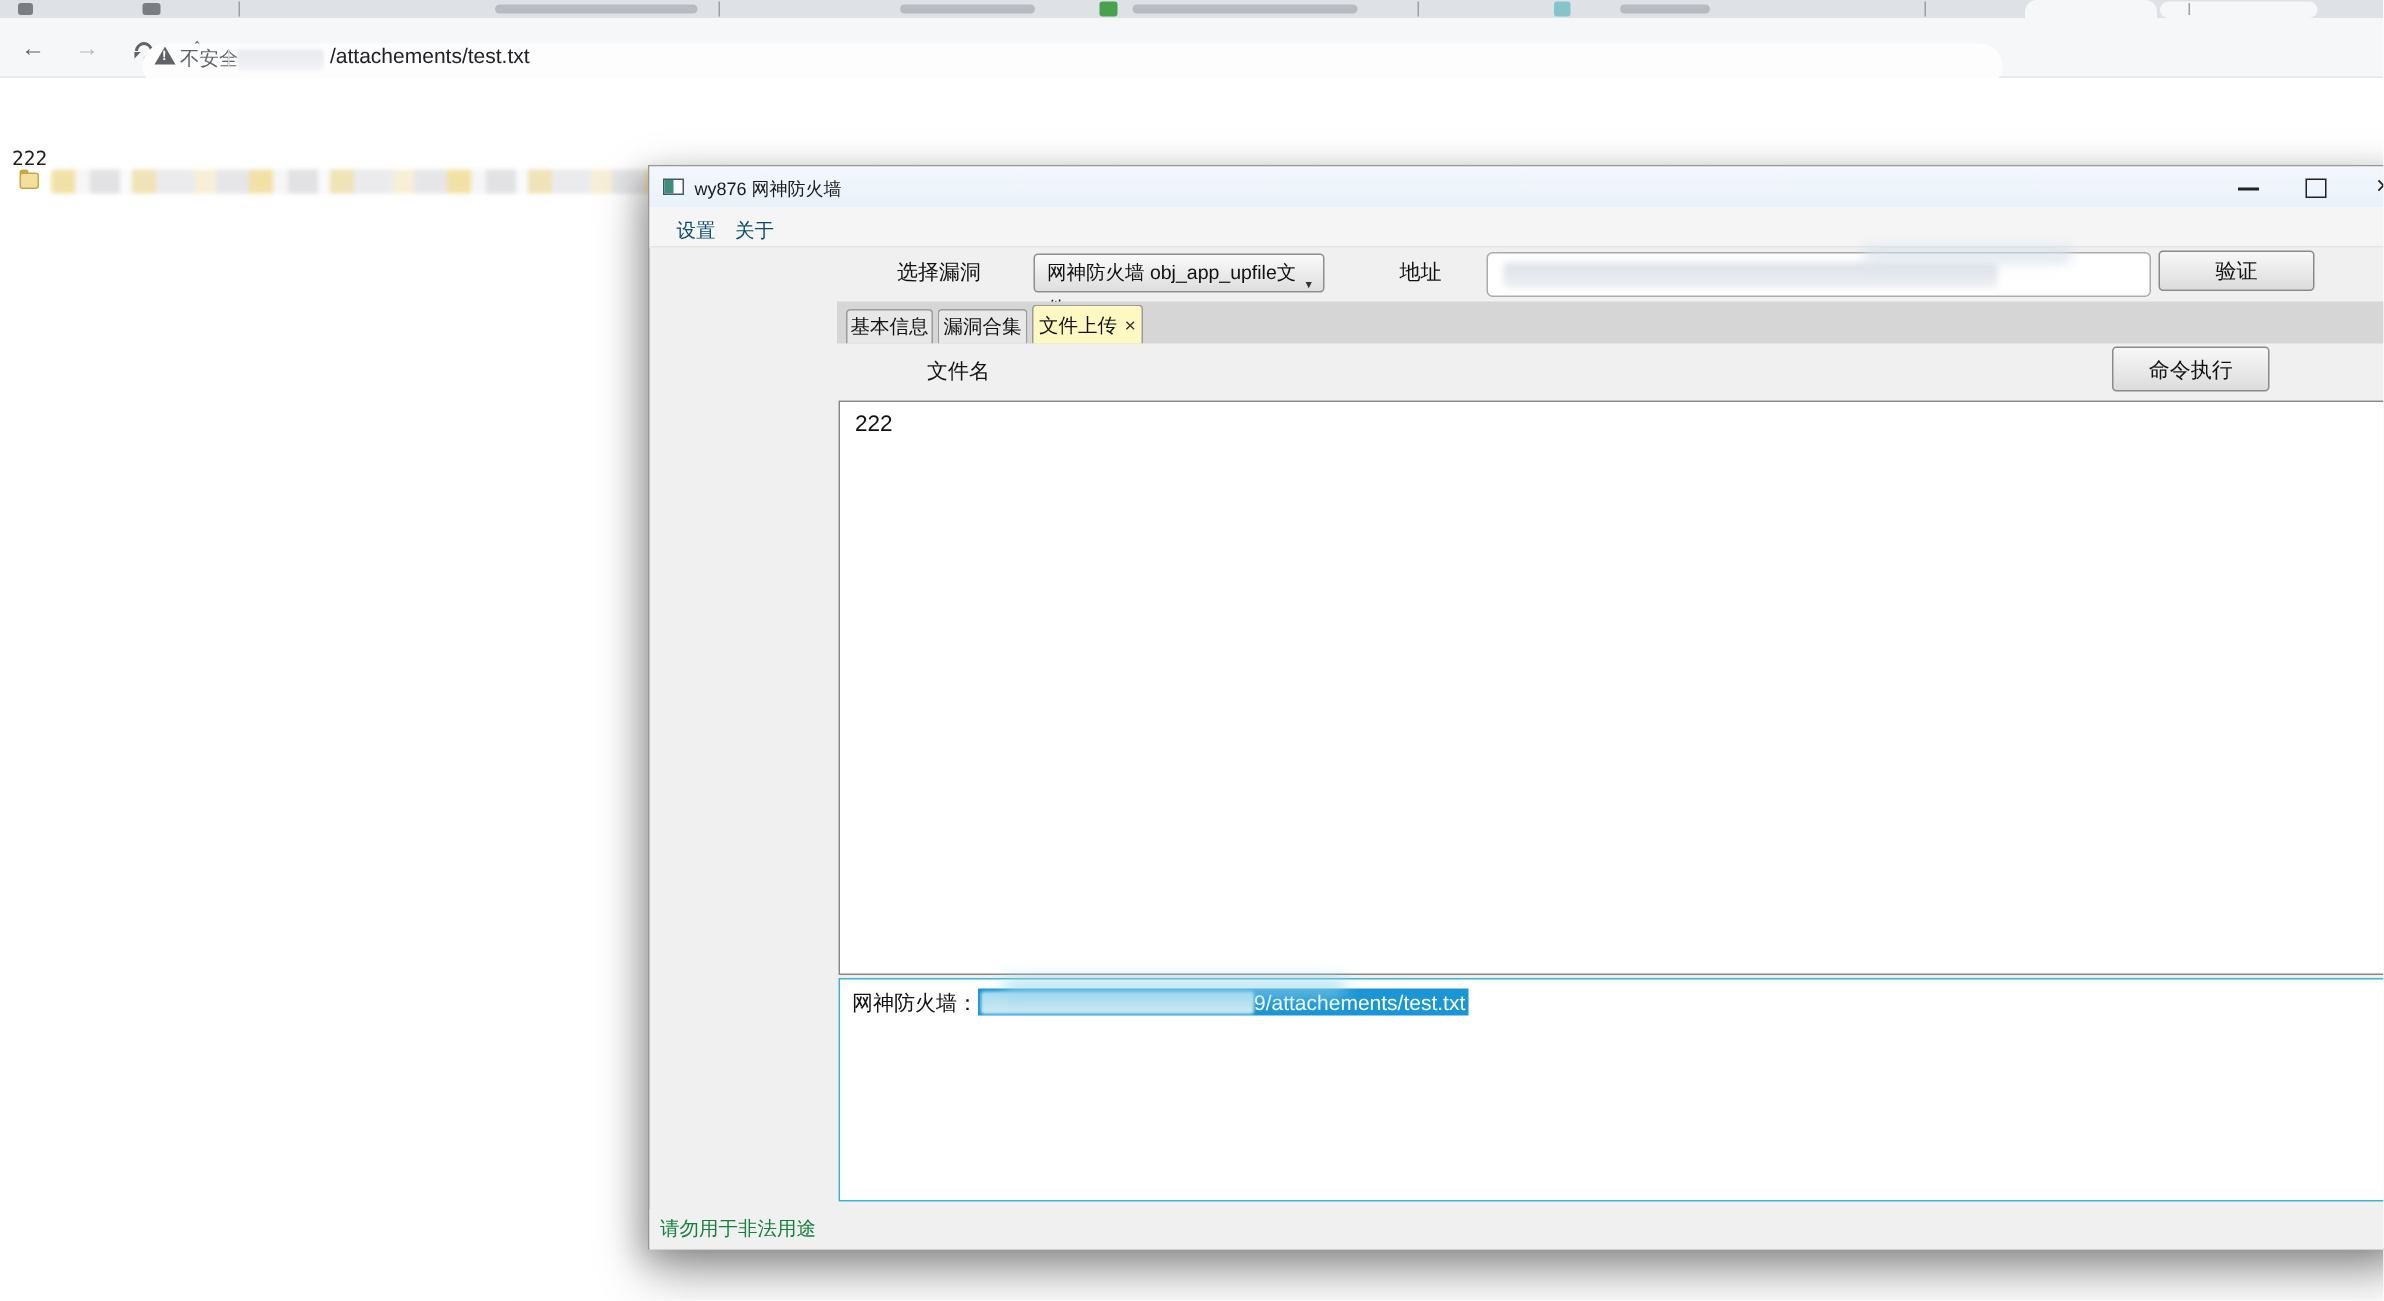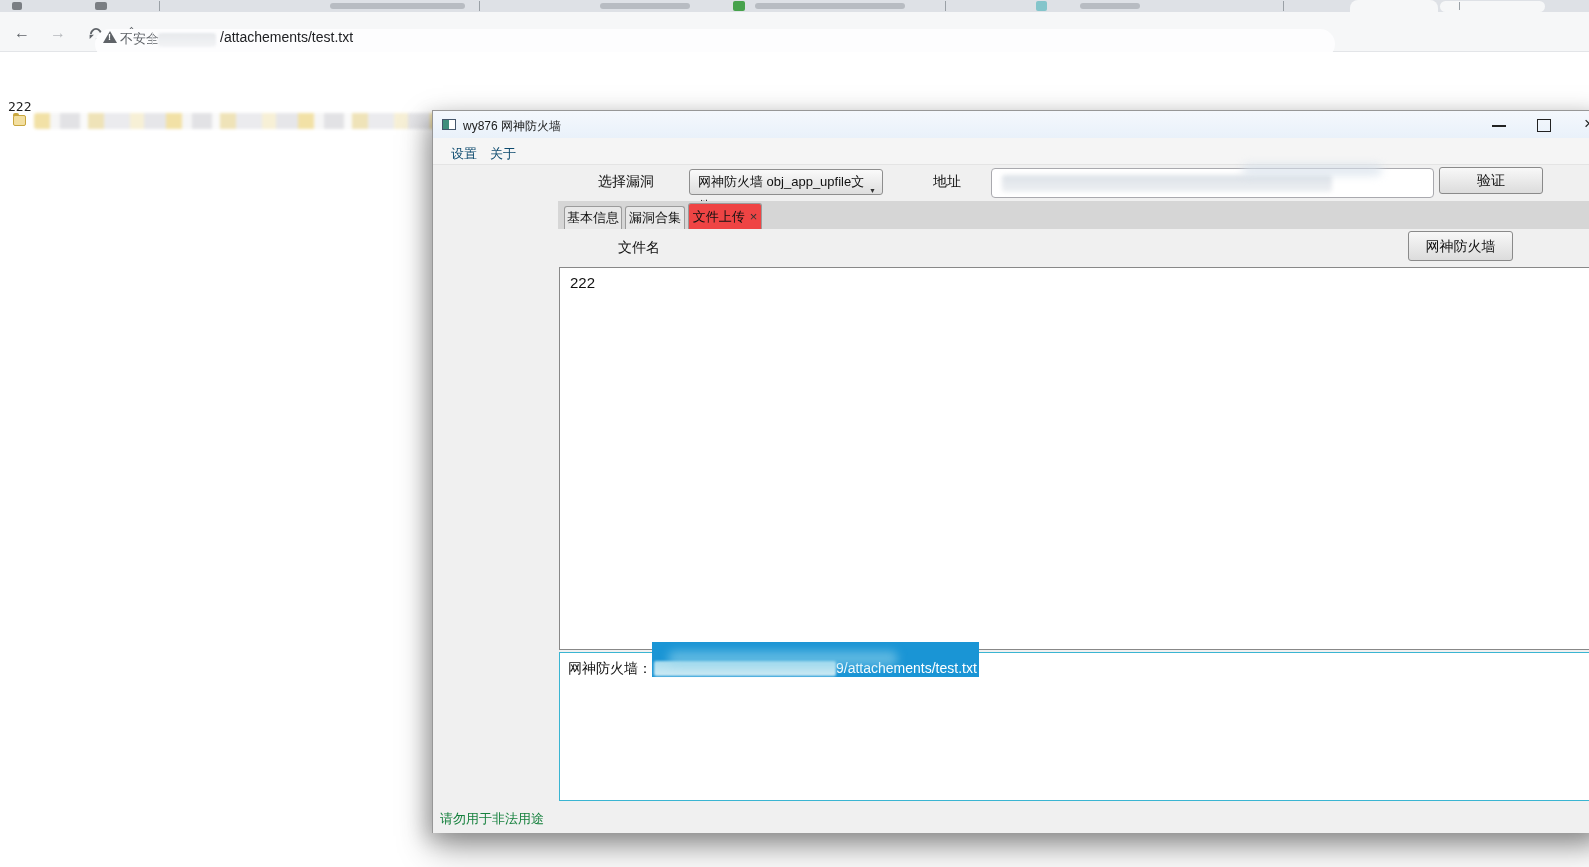--- a/index.html
+++ b/index.html
@@ -68,32 +68,32 @@
   #lbl-addr{left:500px;top:62px}
   #addr-input{left:558px;top:57px;width:443px;height:30px;background:#fff;border:1px solid #a9a9ae;border-radius:4px}
   #addr-redact{left:10px;top:6px;width:330px;height:17px;background:linear-gradient(180deg,#dde2e8,#eef0f3);border-radius:3px;filter:blur(2px)}
   #addr-smudge{left:250px;top:-5px;width:140px;height:12px;background:rgba(215,225,235,.7);border-radius:8px;filter:blur(4px)}
   .btn{background:linear-gradient(180deg,#f8f8f8,#dcdcdc);border:1px solid #8a8a8a;border-radius:3px;
     font-size:14px;color:#111;text-align:center}
   #btn-verify{left:1006px;top:56px;width:104px;height:27px;line-height:25px}
   #tabstrip{left:125px;top:90px;width:1047px;height:28px;background:#d6d6d6}
   .tab{top:5px;height:23px;background:#e8e8e8;border:1px solid #9b9b9b;border-bottom:none;border-radius:3px 3px 0 0;
     font-size:13px;color:#111;text-align:center;line-height:22px}
-  .tab.active{top:2px;height:26px;background:#ef4444;line-height:25px}
+  .tab.active{top:2px;height:26px;background:#fef9c3;line-height:25px}
   #tab-close{font-size:13px;color:#333;margin-left:5px}
   #lbl-fname{left:185px;top:128px}
   #fname-input{left:278px;top:121px;width:478px;height:30px;background:#fff;border:1px solid #a9a9ae;border-radius:4px;
     padding:0 12px;font-size:15px;color:#111;font-family:"Liberation Sans","DejaVu Sans",sans-serif;outline:none}
   #btn-upload{left:975px;top:120px;width:105px;height:30px;line-height:28px}
   #content-box{left:126px;top:156px;width:1045px;height:383px;background:#fff;border:1px solid #888;
     padding:6px 10px;font-size:15px;color:#111}
   #result-box{left:126px;top:541px;width:1045px;height:149px;background:#fff;border:1px solid var(--focus-cyan);
     padding:5px 8px;font-size:14px;color:#111}
   #result-line{position:relative;line-height:20px}
-  #result-selection{background:var(--selection-blue);color:#fff;padding:18px 2px 1px 0}
+  #result-selection{background:var(--selection-blue);color:#fff;padding:1px 2px 1px 0}
   #result-redact{display:inline-block;vertical-align:middle;width:182px;height:15px;margin:0 0 2px 2px;
     background:linear-gradient(180deg,#a8dcee,#cdeaf4);border-radius:2px;filter:blur(1px)}
   #result-smudge{position:absolute;left:100px;top:-7px;width:230px;height:15px;background:rgba(150,214,235,.55);
     border-radius:8px;filter:blur(5px)}
   #statusbar{left:0;top:695px;width:100%;height:27px;background:#f0f0f0}
   #status-text{left:7px;top:4px;font-size:13px;color:#15803d}
 </style>
 </head>
 <body>
 
@@ -169,21 +169,21 @@
 
     <div id="tabstrip" class="abs">
       <div class="abs tab" style="left:6px;width:58px">基本信息</div>
       <div class="abs tab" style="left:67px;width:60px">漏洞合集</div>
       <div class="abs tab active" style="left:130px;width:74px">
         <span>文件上传</span><span id="tab-close">×</span>
       </div>
     </div>
 
     <span id="lbl-fname" class="abs fld-label">文件名</span>
-    <div id="btn-upload" class="abs btn">网神防火墙</div>
+    <div id="btn-upload" class="abs btn">命令执行</div>
 
     <div id="content-box" class="abs">222</div>
 
     <div id="result-box" class="abs">
       <div id="result-line">
         <span>网神防火墙：</span><span id="result-selection"><span id="result-redact"></span><span>9/attachements/test.txt</span></span>
         <span id="result-smudge"></span>
       </div>
     </div>
 

